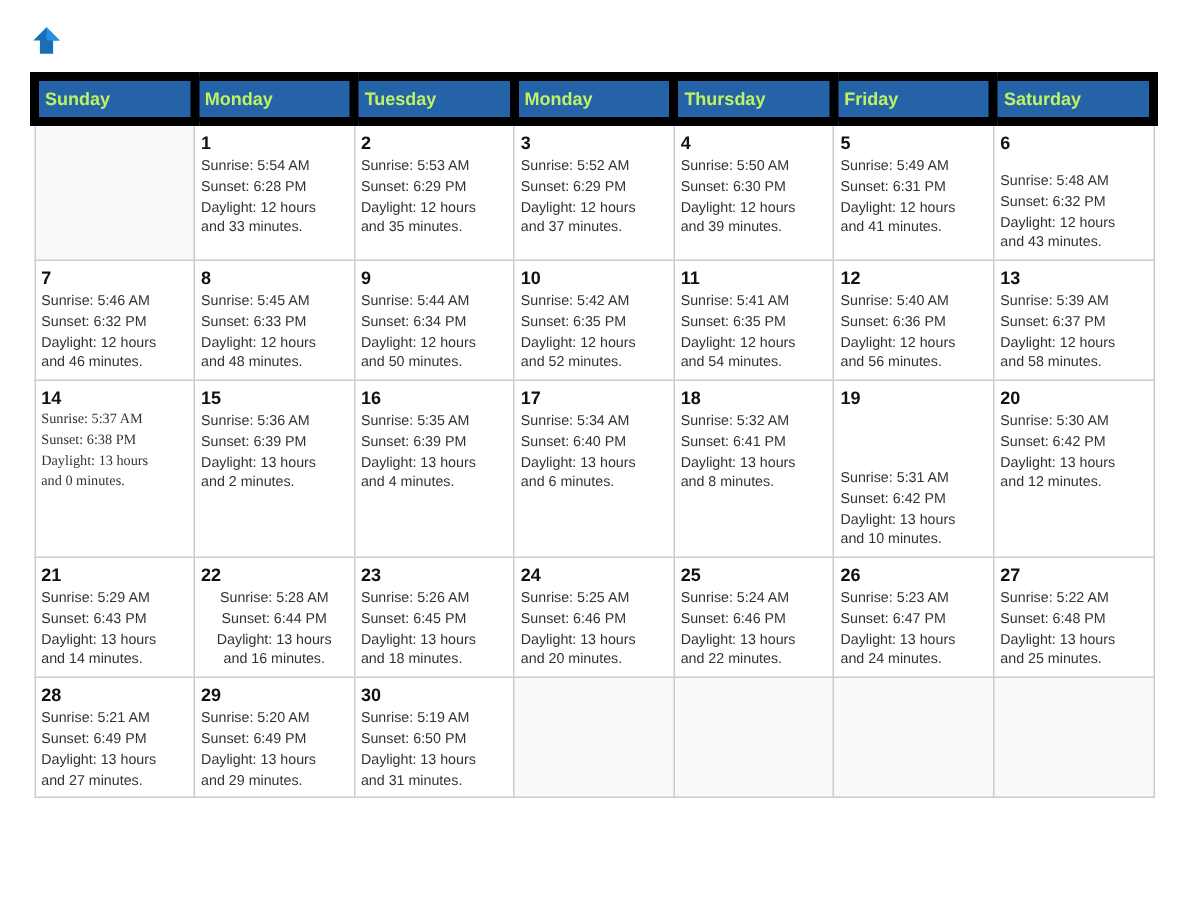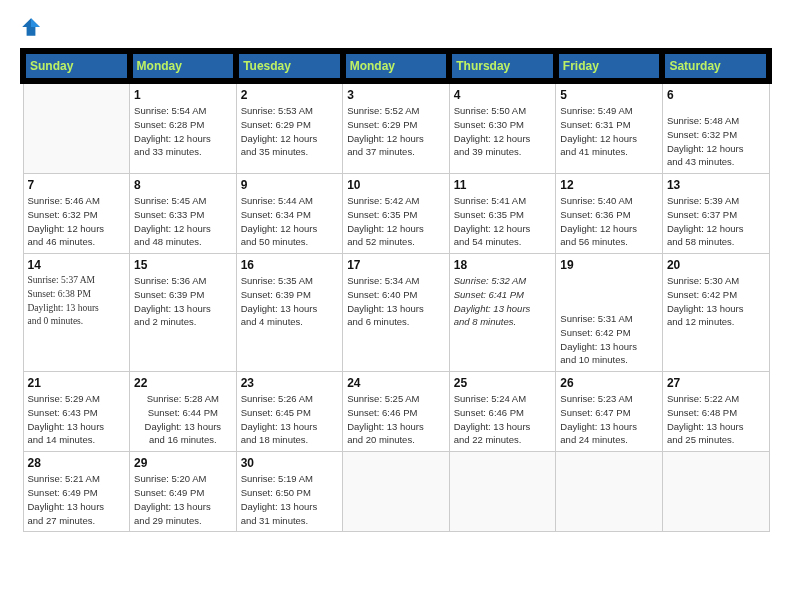--- a/index.html
+++ b/index.html
@@ -250,21 +250,21 @@
           </td>
           <td>
             <span class="day-number">17</span>
             <div class="day-info" style="white-space: pre-line;">Sunrise: 5:34 AM
 Sunset: 6:40 PM
 Daylight: 13 hours
 and 6 minutes.</div>
           </td>
           <td>
             <span class="day-number">18</span>
-            <div class="day-info" style="white-space: pre-line; font-style: italic;">Sunrise: 5:32 AM
+            <div class="day-info" style="white-space: pre-line;">Sunrise: 5:32 AM
 Sunset: 6:41 PM
 Daylight: 13 hours
 and 8 minutes.</div>
           </td>
           <td>
             <span class="day-number">19</span>
             <div class="day-info" style="white-space: pre-line; margin-top: 40px;">Sunrise: 5:31 AM
 Sunset: 6:42 PM
 Daylight: 13 hours
 and 10 minutes.</div>

